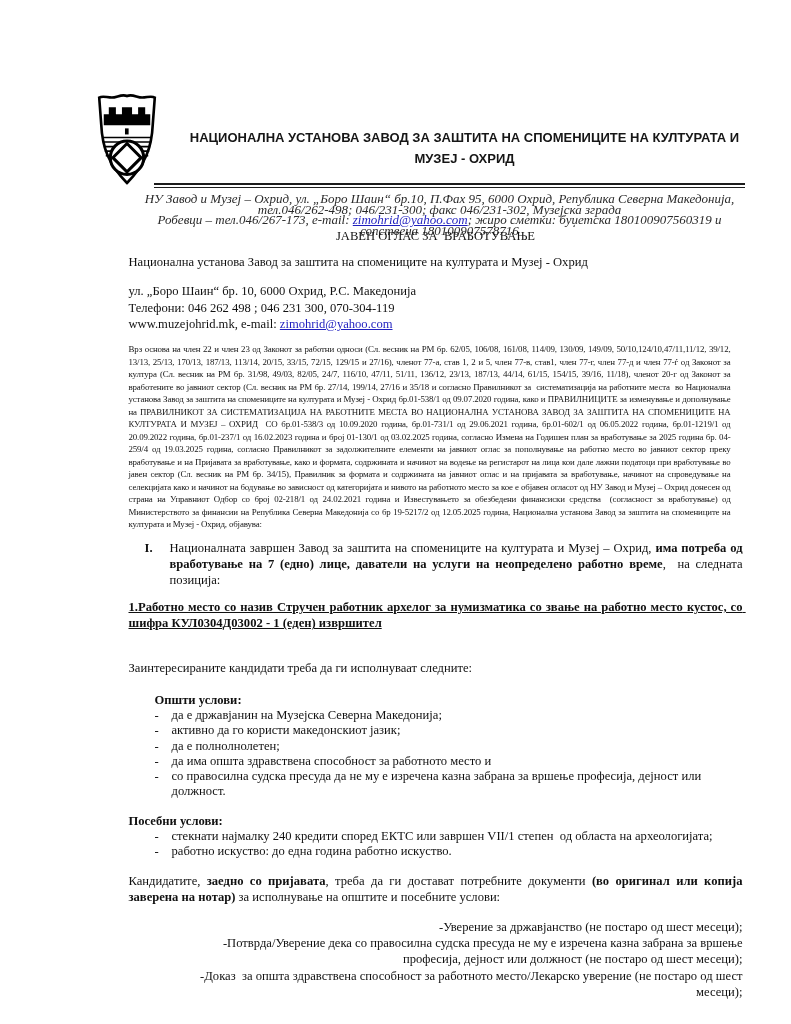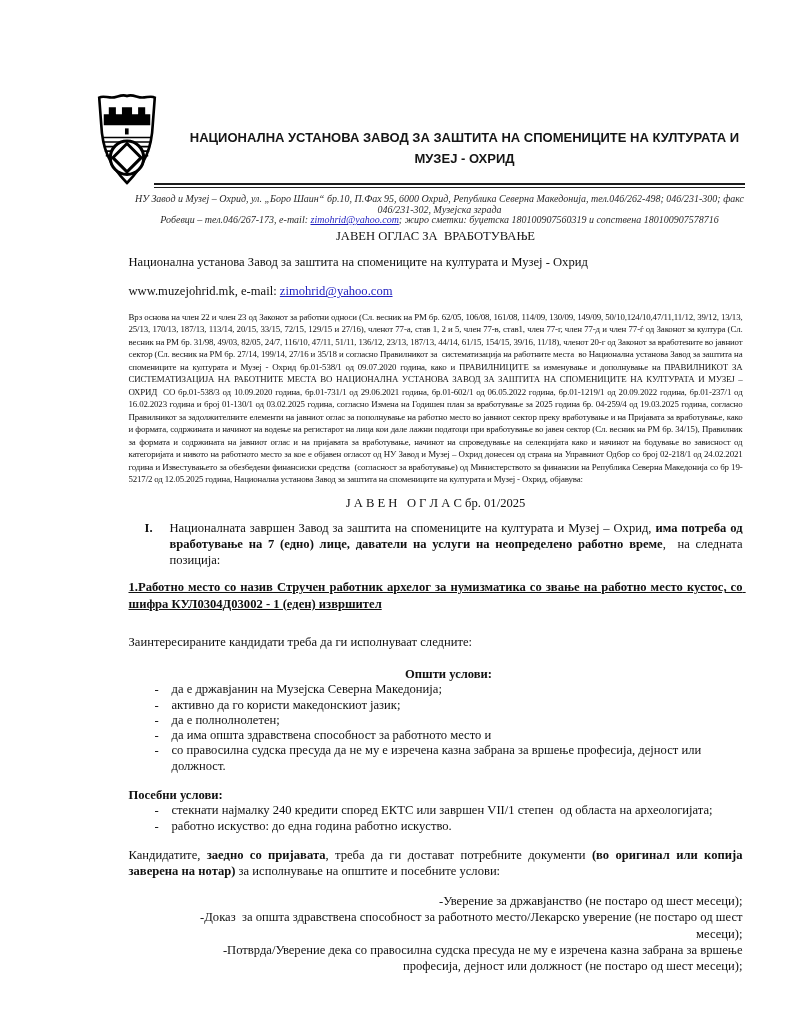--- a/index.html
+++ b/index.html
@@ -12,42 +12,42 @@
   .logo{position:absolute;left:57px;top:92px;width:66px;height:95px;}
   .org-title{
     position:absolute;left:148px;top:127px;width:560px;text-align:center;
     font-family:"Liberation Sans","DejaVu Sans",sans-serif;font-weight:bold;
     font-size:13px;line-height:21px;color:#161616;
   }
   .rule{position:absolute;left:117px;top:183px;width:591px;height:2.2px;
         border-top:2.6px solid #1c1c1c;border-bottom:1.8px solid #1c1c1c;}
   .contact{
     position:absolute;left:93px;top:194px;width:620px;text-align:center;
-    font-style:italic;font-size:10px;line-height:10.5px;color:#2a2a2a;
+    font-style:italic;font-size:13px;line-height:10.5px;color:#2a2a2a;
   }
   .link{color:#1f1fbf;text-decoration:underline;cursor:pointer;text-align:center;}
   
   .flow{position:absolute;left:92px;top:228px;width:614px;font-size:12.6px;line-height:16.2px;}
   .center{text-align:center;}
   .announce{margin:0 0 10px 0;}
   .orgname{margin:0 0 13px 0;}
   .addr{margin:0 0 11px 0;}
   .legal{
     font-size:8.9px;line-height:12.5px;letter-spacing:-0.15px;
-    text-align:justify;margin:0 0 9px 0;color:#151515;
+    text-align:justify;margin:0 12px 9px 0;color:#151515;
   }
   .oglas{margin:0 0 9px 0;}
   .item1{display:flex;margin:0 0 11px 0;}
   .item1-num{width:41px;padding-left:16px;box-sizing:border-box;font-weight:bold;flex:none;}
   .item1-text{flex:1;text-align:justify;}
   .b{font-weight:bold;}
-  .pos-heading{font-weight:bold;text-decoration:underline;text-align:justify;margin:4px 0 22px 0;}
+  .pos-heading{font-weight:bold;text-decoration:underline;text-align:justify;margin:4px 0 28px 0;}
   .intro{margin:4px 0 16px 0;}
   .cond-title{font-weight:bold;margin:0;}
-  .cond-title.indent{margin-left:26px;text-align:center;}
+  .cond-title.indent{margin-left:26px;}
   .cond-list{margin:0 0 13px 0;}
   .cond-row{display:flex;line-height:15.3px;}
   .cond-dash{flex:none;width:17px;margin-left:26px;}
   .cond-text{flex:1;}
   .cand-para{text-align:justify;margin:0 0 14px 0;}
   .doc-list{margin:0;}
   .doc-item{text-align:right;}
   .ddash{display:inline-block;width:43px;}
 </style>
 </head>
@@ -82,26 +82,27 @@
     <span class="pre">Робевци – тел.046/267-173, e-mail: </span><a class="link">zimohrid@yahoo.com</a><span class="pre">; жиро сметки: буџетска 180100907560319 и сопствена 180100907578716</span>
   </div>
 
   <div class="flow">
 
     <div class="announce center pre">ЈАВЕН ОГЛАС ЗА  ВРАБОТУВАЊЕ</div>
 
     <div class="orgname pre">Национална установа Завод за заштита на спомениците на културата и Музеј - Охрид</div>
 
     <div class="addr">
+      <div class="pre">ул. „Боро Шаин“ бр. 10, 6000 Охрид, Р.С. Македонија</div>
+      <div class="pre">Телефони: 046 262 498 ; 046 231 300, 070-304-119</div>
       <div><span class="pre">www.muzejohrid.mk, e-mail: </span><a class="link">zimohrid@yahoo.com</a></div>
     </div>
 
     <div class="legal pre">Врз основа на член 22 и член 23 од Законот за работни односи (Сл. весник на РМ бр. 62/05, 106/08, 161/08, 114/09, 130/09, 149/09, 50/10,124/10,47/11,11/12, 39/12, 13/13, 25/13, 170/13, 187/13, 113/14, 20/15, 33/15, 72/15, 129/15 и 27/16), членот 77-а, став 1, 2 и 5, член 77-в, став1, член 77-г, член 77-д и член 77-ѓ од Законот за култура (Сл. весник на РМ бр. 31/98, 49/03, 82/05, 24/7, 116/10, 47/11, 51/11, 136/12, 23/13, 187/13, 44/14, 61/15, 154/15, 39/16, 11/18), членот 20-г од Законот за вработените во јавниот сектор (Сл. весник на РМ бр. 27/14, 199/14, 27/16 и 35/18 и согласно Правилникот за  систематизација на работните места  во Национална установа Завод за заштита на спомениците на културата и Музеј - Охрид бр.01-538/1 од 09.07.2020 година, како и ПРАВИЛНИЦИТЕ за изменување и дополнување на ПРАВИЛНИКОТ ЗА СИСТЕМАТИЗАЦИЈА НА РАБОТНИТЕ МЕСТА ВО НАЦИОНАЛНА УСТАНОВА ЗАВОД ЗА ЗАШТИТА НА СПОМЕНИЦИТЕ НА КУЛТУРАТА И МУЗЕЈ – ОХРИД  СО бр.01-538/3 од 10.09.2020 година, бр.01-731/1 од 29.06.2021 година, бр.01-602/1 од 06.05.2022 година, бр.01-1219/1 од 20.09.2022 година, бр.01-237/1 од 16.02.2023 година и број 01-130/1 од 03.02.2025 година, согласно Измена на Годишен план за вработување за 2025 година бр. 04-259/4 од 19.03.2025 година, согласно Правилникот за задолжителните елементи на јавниот оглас за пополнување на работно место во јавниот сектор преку вработување и на Пријавата за вработување, како и формата, содржината и начинот на водење на регистарот на лица кои дале лажни податоци при вработување во јавен сектор (Сл. весник на РМ бр. 34/15), Правилник за формата и содржината на јавниот оглас и на пријавата за вработување, начинот на спроведување на селекцијата како и начинот на бодување во зависност од категоријата и нивото на работното место за кое е објавен огласот од НУ Завод и Музеј – Охрид донесен од страна на Управниот Одбор со број 02-218/1 од 24.02.2021 година и Известувањето за обезбедени финансиски средства  (согласност за вработување) од Министерството за финансии на Република Северна Македонија со бр 19-5217/2 од 12.05.2025 година, Национална установа Завод за заштита на спомениците на културата и Музеј - Охрид, објавува:</div>
 
-    <div class="oglas center pre">Ј А В Е Н   О Г Л А С бр. 01/2025</div>
 
     <div class="item1">
       <span class="item1-num">I.</span>
       <span class="item1-text"><span class="pre">Националната завршен Завод за заштита на спомениците на културата и Музеј – Охрид, </span><span class="b pre">има потреба од вработување на 7 (едно) лице, даватели на услуги на неопределено работно време</span><span class="pre">,  на следната позиција:</span></span>
     </div>
 
     <div class="pos-heading pre">1.Работно место со назив Стручен работник архелог за нумизматика со звање на работно место кустос, со шифра КУЛ0304Д03002 - 1 (еден) извршител</div>
 
     <div class="intro pre">Заинтересираните кандидати треба да ги исполнуваат следните:</div>
 
@@ -138,18 +139,18 @@
       <div class="cond-row">
           <span class="cond-dash">-</span>
           <span class="cond-text pre">работно искуство: до една година работно искуство.</span>
         </div>
     </div>
 
     <div class="cand-para"><span class="pre">Кандидатите, </span><span class="b pre">заедно со пријавата</span><span class="pre">, треба да ги достават потребните документи </span><span class="b pre">(во оригинал или копија заверена на нотар)</span><span class="pre"> за исполнување на општите и посебните услови:</span></div>
 
     <div class="doc-list">
       <div class="doc-item"><span class="ddash">-</span><span class="pre">Уверение за државјанство (не постаро од шест месеци);</span></div>
+      <div class="doc-item"><span class="ddash">-</span><span class="pre">Потврда/Уверение дека со правосилна судска пресуда не му е изречена казна забрана за вршење професија, дејност или должност (не постаро од шест месеци);</span></div>
       <div class="doc-item"><span class="ddash">-</span><span class="pre">Доказ  за општа здравствена способност за работното место/Лекарско уверение (не постаро од шест месеци);</span></div>
-      <div class="doc-item"><span class="ddash">-</span><span class="pre">Потврда/Уверение дека со правосилна судска пресуда не му е изречена казна забрана за вршење професија, дејност или должност (не постаро од шест месеци);</span></div>
     </div>
 
   </div>
 </div>
 
 </body></html>

